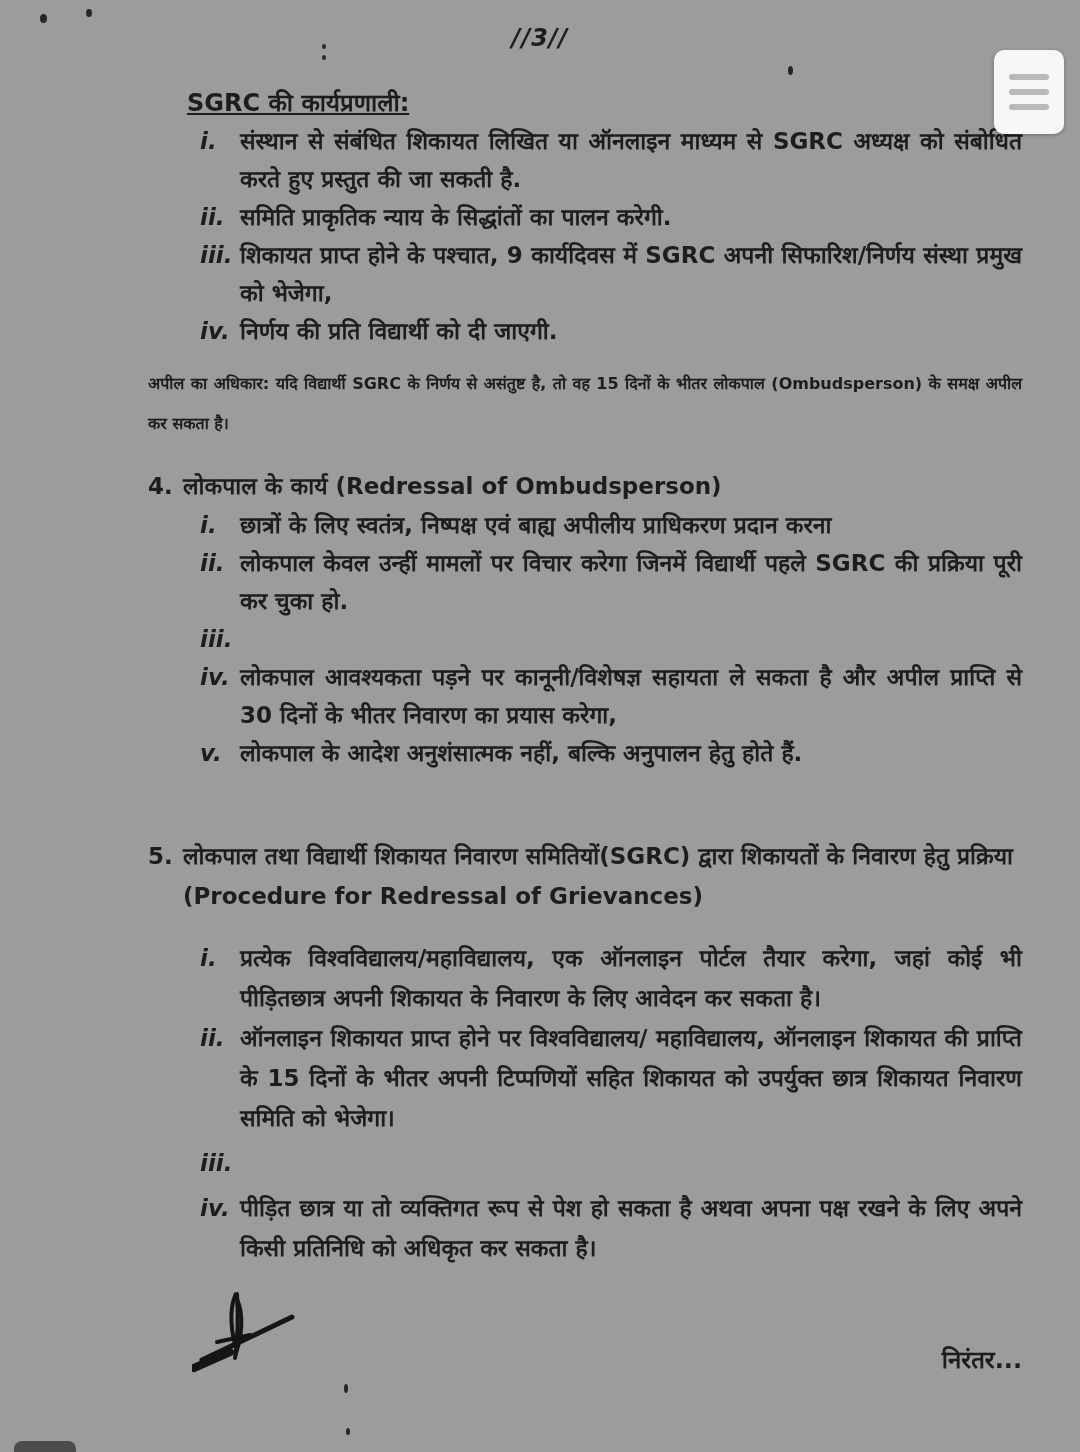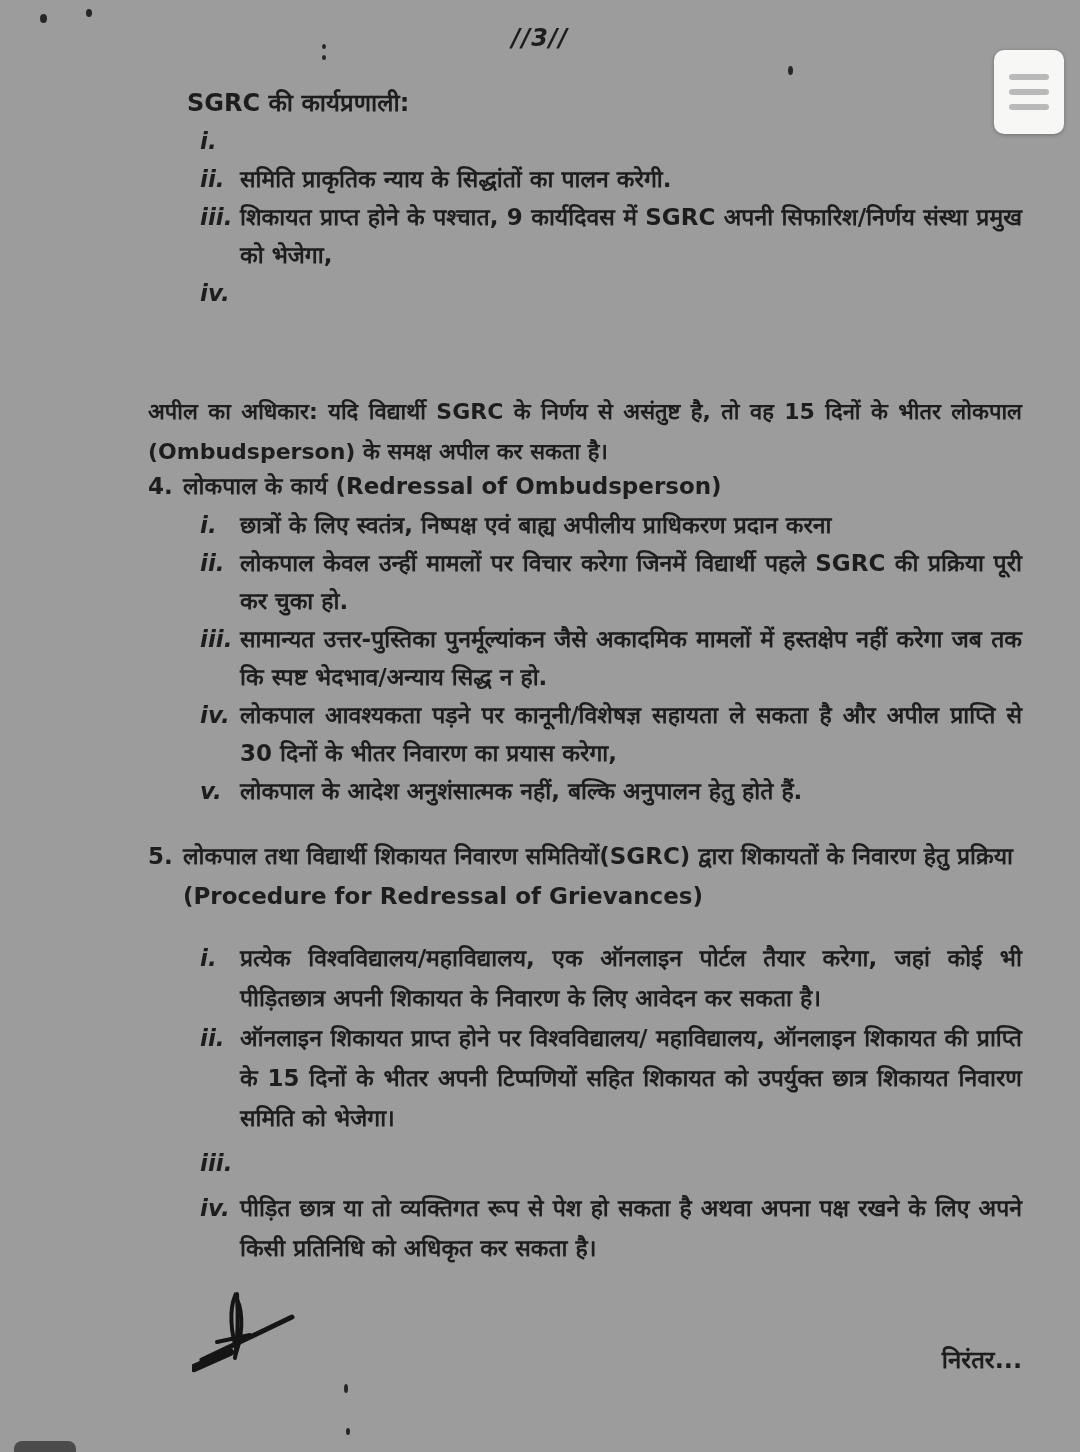--- a/index.html
+++ b/index.html
@@ -28,30 +28,30 @@
     z-index:6;cursor:pointer;
   }
   .hamburger{display:flex;flex-direction:column;gap:9px;}
   .hamburger span{
     display:block;width:40px;height:6px;
     background:#b9b9b9;border-radius:3px;
   }
   
   .doc-block{position:absolute;left:148px;width:874px;}
   .h-sgrc{top:84px;font-size:24px;}
-  .h-sgrc .hd{margin-left:39px;line-height:38px;}
+  .h-sgrc .hd{margin-left:39px;line-height:38px;text-decoration:underline;}
   .list{font-size:23px;line-height:38px;}
   .li{display:flex;}
   .num{
     flex:0 0 92px;box-sizing:border-box;
     padding-left:52px;font-style:italic;
   }
   .txt{flex:1;text-align:justify;text-align-last:left;}
   .sgrc-items{top:122px;}
-  .appeal{top:364px;font-size:22px;line-height:40px;text-align:justify;text-align-last:left;margin-top:28px;}
+  .appeal{top:364px;font-size:16px;line-height:40px;text-align:justify;text-align-last:left;}
   .sec-head{display:flex;font-size:23px;line-height:40px;}
   .sec-head .secnum{flex:0 0 35px;}
   .sec-head .sectitle{flex:1;}
   .s4-head{top:466px;}
   .s4-items{top:506px;}
   .s5-head{top:836px;}
   .s5-items{top:938px;line-height:40px;}
   .s5-items .li.sp{margin-top:5px;}
   .continuation{
     position:absolute;top:1342px;right:58px;
@@ -87,31 +87,33 @@
     </div>
   </div>
 
   <div class="doc-block h-sgrc">
     <div class="hd">SGRC की कार्यप्रणाली:</div>
   </div>
 
   <div class="doc-block list sgrc-items">
     <div class="li">
       <div class="num">i.</div>
+      <div class="txt">संस्थान से संबंधित शिकायत लिखित या ऑनलाइन माध्यम से SGRC अध्यक्ष को संबोधित करते हुए प्रस्तुत की जा सकती है.</div>
     </div>
     <div class="li">
       <div class="num">ii.</div>
       <div class="txt">समिति प्राकृतिक न्याय के सिद्धांतों का पालन करेगी.</div>
     </div>
     <div class="li">
       <div class="num">iii.</div>
       <div class="txt">शिकायत प्राप्त होने के पश्चात, 9 कार्यदिवस में SGRC अपनी सिफारिश/निर्णय संस्था प्रमुख को भेजेगा,</div>
     </div>
     <div class="li">
       <div class="num">iv.</div>
+      <div class="txt">निर्णय की प्रति विद्यार्थी को दी जाएगी.</div>
     </div>
   </div>
 
   <div class="doc-block appeal">अपील का अधिकार: यदि विद्यार्थी SGRC के निर्णय से असंतुष्ट है, तो वह 15 दिनों के भीतर लोकपाल (Ombudsperson) के समक्ष अपील कर सकता है।</div>
 
   <div class="doc-block sec-head s4-head">
     <div class="secnum">4.</div>
     <div class="sectitle">लोकपाल के कार्य (Redressal of Ombudsperson)</div>
   </div>
 
@@ -119,21 +121,20 @@
     <div class="li">
       <div class="num">i.</div>
       <div class="txt">छात्रों के लिए स्वतंत्र, निष्पक्ष एवं बाह्य अपीलीय प्राधिकरण प्रदान करना</div>
     </div>
     <div class="li">
       <div class="num">ii.</div>
       <div class="txt">लोकपाल केवल उन्हीं मामलों पर विचार करेगा जिनमें विद्यार्थी पहले SGRC की प्रक्रिया पूरी कर चुका हो.</div>
     </div>
     <div class="li">
       <div class="num">iii.</div>
-      <div class="txt">सामान्यत उत्तर-पुस्तिका पुनर्मूल्यांकन जैसे अकादमिक मामलों में हस्तक्षेप नहीं करेगा जब तक कि स्पष्ट भेदभाव/अन्याय सिद्ध न हो.</div>
     </div>
     <div class="li">
       <div class="num">iv.</div>
       <div class="txt">लोकपाल आवश्यकता पड़ने पर कानूनी/विशेषज्ञ सहायता ले सकता है और अपील प्राप्ति से 30 दिनों के भीतर निवारण का प्रयास करेगा,</div>
     </div>
     <div class="li">
       <div class="num">v.</div>
       <div class="txt">लोकपाल के आदेश अनुशंसात्मक नहीं, बल्कि अनुपालन हेतु होते हैं.</div>
     </div>
   </div>

